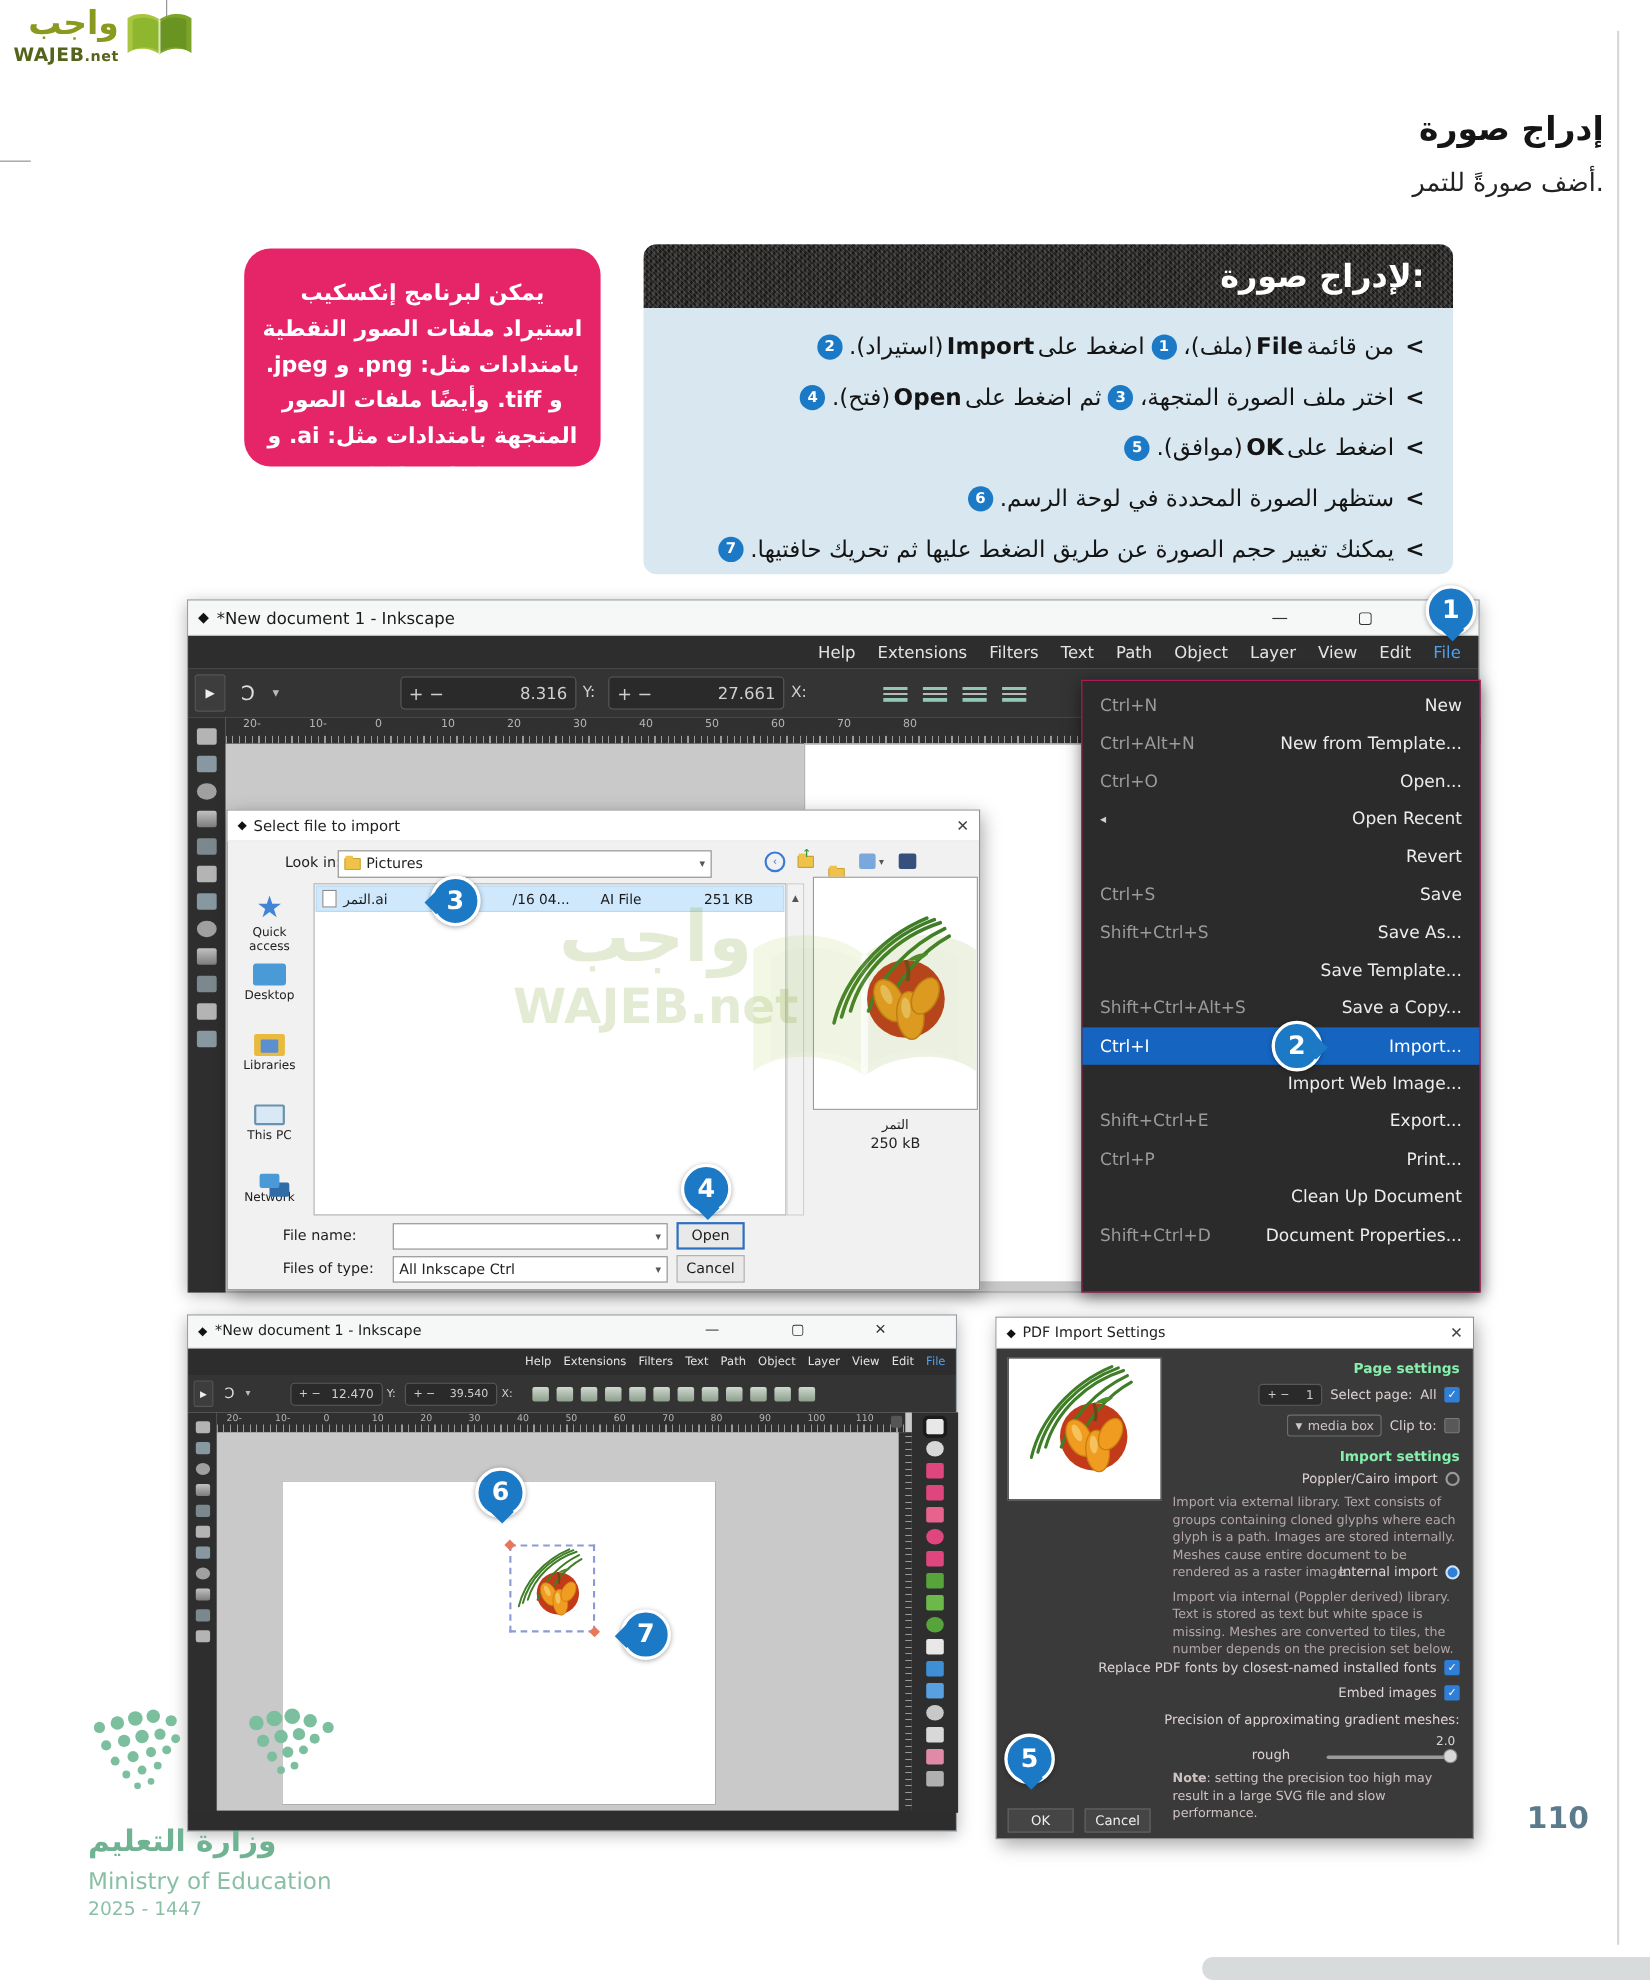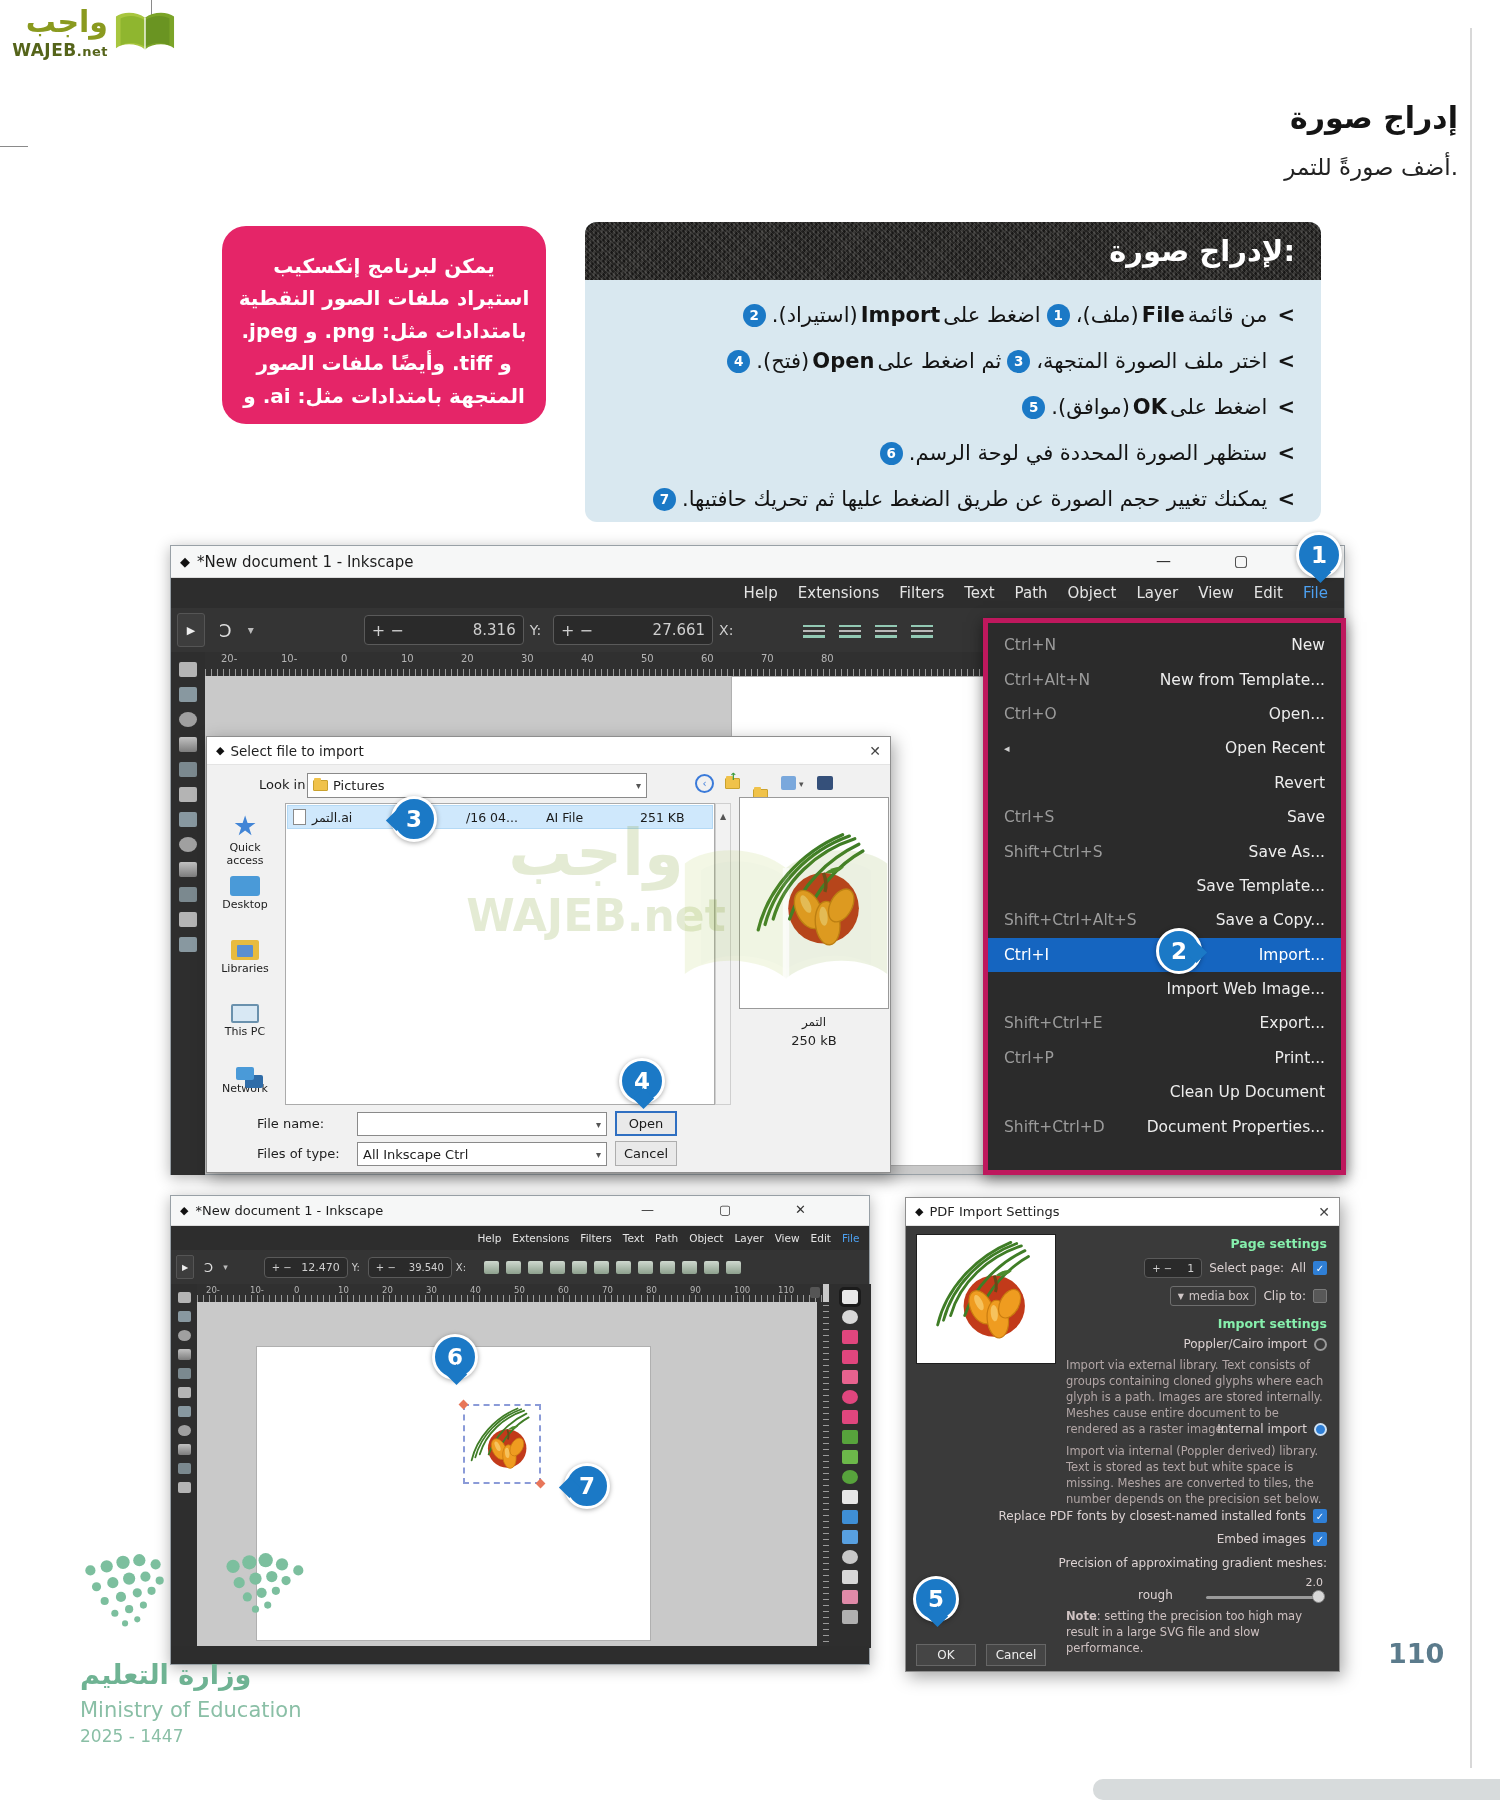--- a/index.html
+++ b/index.html
@@ -45,21 +45,21 @@
 .rt{display:inline-block;font-size:10px;color:#b5b5b5;width:var(--rw,60px)}
 .small .rt{font-size:8.5px}
 .strip{position:absolute;background:#2e2e2e;z-index:3}
 .lt{width:18px;height:15px;margin:10px auto;border-radius:2px;opacity:.8}
 .lts{width:13px;height:11px;margin:8px auto;border-radius:2px;opacity:.8}
 .tg0{background:#d6d6d6}.tg1{background:#9fb3bd}.tg2{background:#bdbdbd;border-radius:50%}.tg3{background:linear-gradient(#e6e6e6,#909090)}.tg4{background:#8fa0a8}
 .rti{width:16px;height:14px;margin:6px auto;border-radius:2px}
 .al{width:22px;height:15px;margin-right:14px;background:linear-gradient(to bottom,transparent 0 2px,#93c9b4 2px 4px,transparent 4px 7px,#b9b9b9 7px 9px,transparent 9px 12px,#93c9b4 12px 14px)}
 .ci{width:15px;height:13px;margin-right:7px;border-radius:2px;background:linear-gradient(#cfd8cf,#8da08d)}
 
-.fm{position:absolute;background:#2b2b2b;border:5px solid #be185d;box-shadow:0 4px 14px rgba(0,0,0,.5);padding:5px 0;z-index:20}
+.fm{position:absolute;background:#2b2b2b;border:1px solid #be185d;box-shadow:0 4px 14px rgba(0,0,0,.5);padding:5px 0;z-index:20}
 .fm-row{display:flex;justify-content:space-between;align-items:center;height:34.4px;padding:0 16px;font-size:15.5px}
 .fm-sc{color:#9b9b9b;display:flex;align-items:center;gap:8px}
 .fm-sub{color:#cfcfcf;font-size:11px}
 .fm-lb{color:#ededed}
 .fm-hl{background:#1565c0}
 .fm-hl .fm-sc,.fm-hl .fm-lb{color:#fff}
 
 .dlg{position:absolute;background:#f1f1f1;border:1px solid #8e8e8e;box-shadow:3px 5px 16px rgba(0,0,0,.35);z-index:10}
 .dlg-tbar{position:absolute;left:0;right:0;top:0;height:28px;background:#fff;display:flex;align-items:center;gap:6px;padding:0 9px;border-bottom:1px solid #e4e4e4}
 .xbtn{margin-left:auto;color:#444;font-size:14px}

